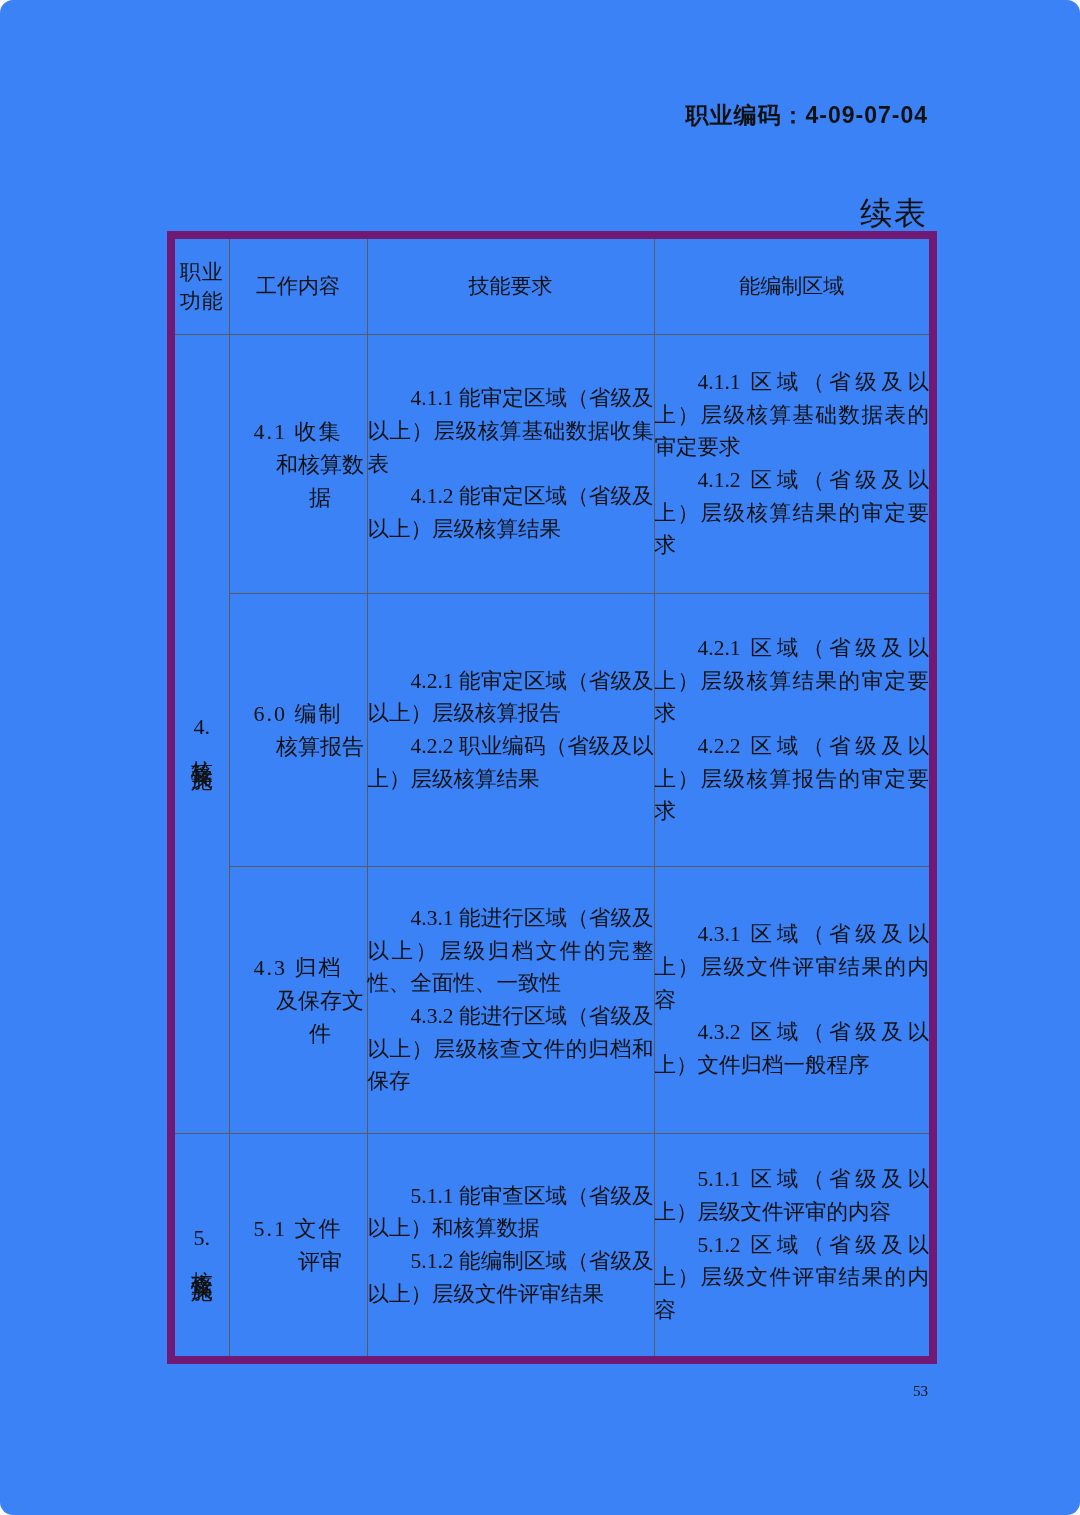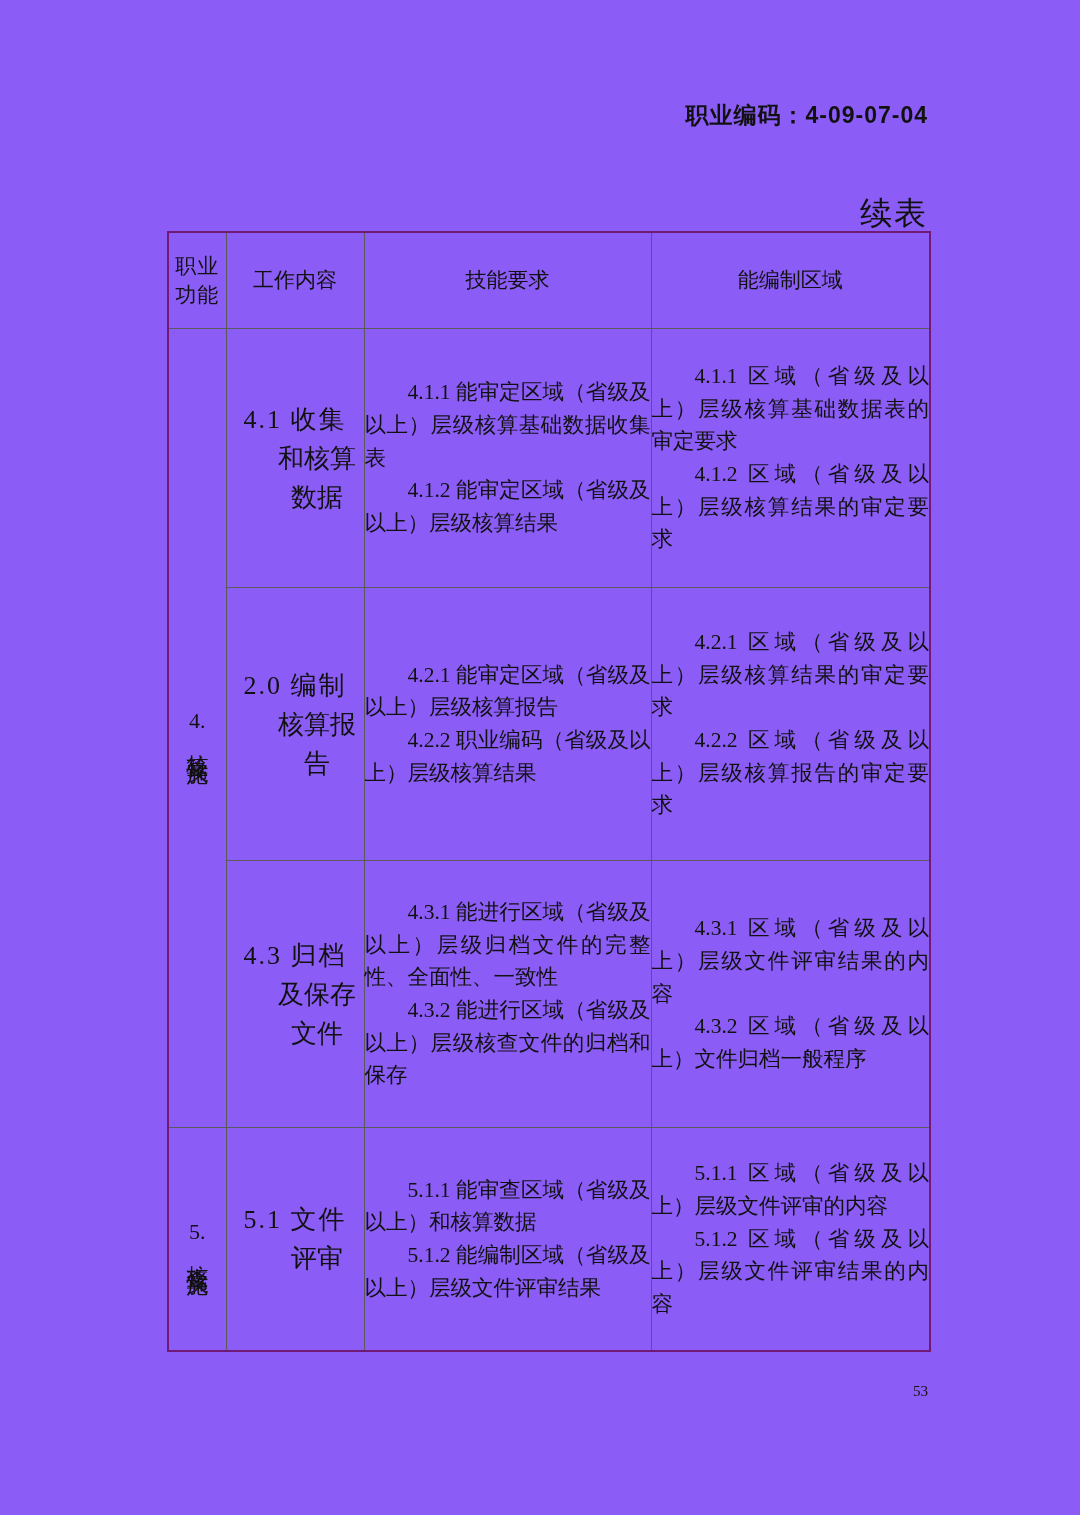--- a/index.html
+++ b/index.html
@@ -13,21 +13,22 @@
     height: 1515px;
     position: relative;
     font-family: "Liberation Serif", "DejaVu Serif", serif;
     color: #111111;
     overflow: hidden;
   }
 
   .page {
     position: absolute;
     inset: 0;
-    background: #8b5cf6;
+    background: #3b82f6;
+    border-radius: 13px;
   }
 
   
   .running-head {
     position: absolute;
     top: 100px;
     right: 152px;
     font-size: 23px;
     font-weight: 700;
     letter-spacing: 1px;
@@ -49,21 +50,21 @@
     position: absolute;
     left: 167px;
     top: 231px;
     width: 762px;
   }
 
   table.skill-table {
     border-collapse: collapse;
     table-layout: fixed;
     width: 762px;
-    border: 2px solid #701a75;
+    border: 8px solid #701a75;
   }
 
   table.skill-table td,
   table.skill-table th {
     border: 1px solid #5a5a5a;
     vertical-align: middle;
     padding: 0;
     font-weight: normal;
     font-size: 21px;
   }
@@ -111,21 +112,21 @@
     line-height: 1;
   }
 
   
   .work-cell {
     text-align: center;
     padding: 0 8px;
   }
   .work-inner {
     line-height: 1.5;
-    font-size: 26px;
+    font-size: 22px;
   }
   .work-inner .l1 {
     display: block;
     letter-spacing: 2px;
   }
   .work-inner .l2 {
     display: block;
     letter-spacing: 0px;
     padding-left: 44px;
   }
@@ -211,21 +212,21 @@
           </td>
           <td class="content-cell">
             <p>4.1.1 区域（省级及以上）层级核算基础数据表的审定要求</p>
             <p>4.1.2 区域（省级及以上）层级核算结果的审定要求</p>
           </td>
         </tr>
 
         <tr class="r42">
           <td class="work-cell">
             <div class="work-inner">
-              <span class="l1">2.0 编制</span>
+              <span class="l1">6.0 编制</span>
               <span class="l2">核算报告</span>
             </div>
           </td>
           <td class="content-cell">
             <p>4.2.1 能审定区域（省级及以上）层级核算报告</p>
             <p>4.2.2 职业编码（省级及以上）层级核算结果</p>
           </td>
           <td class="content-cell">
             <p>4.2.1 区域（省级及以上）层级核算结果的审定要求</p>
             <p>4.2.2 区域（省级及以上）层级核算报告的审定要求</p>

